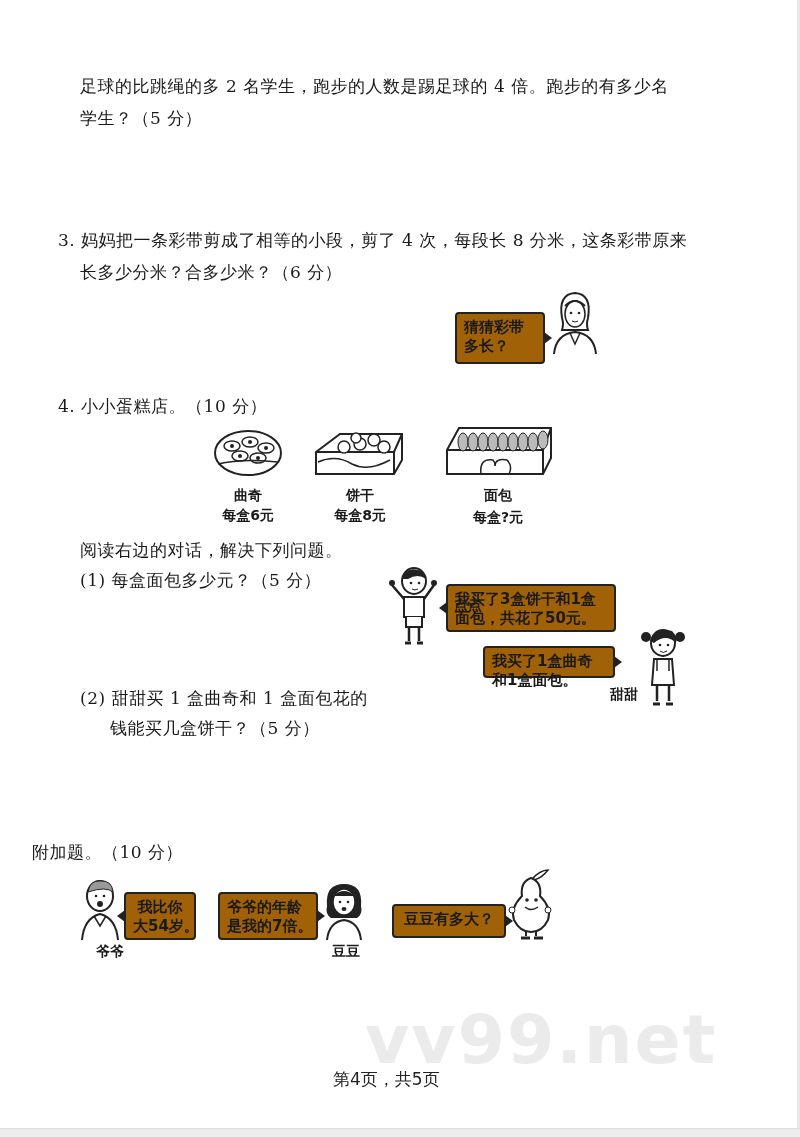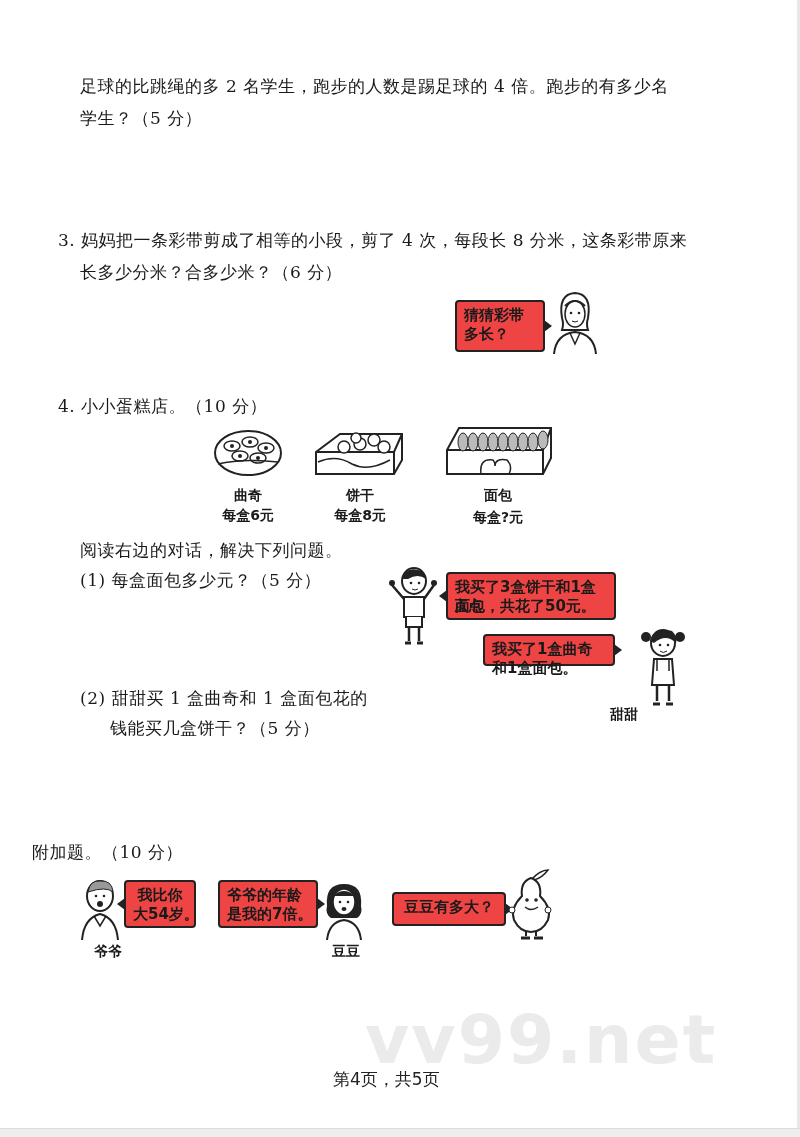--- a/index.html
+++ b/index.html
@@ -7,23 +7,23 @@
       width: 800px; height: 1137px; position: relative; overflow: hidden;
       background: #ffffff;
       font-family: "DejaVu Serif", "Liberation Serif", serif;
       color: #1a1a1a;
     }
     .page { position: absolute; left: 0; top: 0; width: 800px; height: 1137px; }
     .right-edge { position: absolute; right: 0; top: 0; width: 3px; height: 1137px; background: #e8e8e8; }
     .bottom-strip { position: absolute; left: 0; bottom: 0; width: 800px; height: 8px; background: #ededed; border-top: 1px solid #dcdcdc; }
     .t { position: absolute; font-size: 17px; line-height: 20px; white-space: nowrap; letter-spacing: 0.5px; }
     .bubble {
-      position: absolute; border: 2px solid #222; border-radius: 4px; background: #ef4444;
+      position: absolute; border: 2px solid #222; border-radius: 4px; background: #a16207;
       font-size: 15px; line-height: 19px; padding: 4px 7px; white-space: pre; box-sizing: border-box;
-      font-family: "DejaVu Sans", "Liberation Sans", sans-serif; font-weight: bold;
+      font-family: "DejaVu Sans", "Liberation Sans", sans-serif; font-weight: bold; margin-top: 12px;
     }
     .tail-r::after {
       content: ""; position: absolute; right: -9px; top: 50%; margin-top: -6px;
       border-left: 8px solid #222; border-top: 6px solid transparent; border-bottom: 6px solid transparent;
     }
     .tail-l::before {
       content: ""; position: absolute; left: -9px; top: 50%; margin-top: -6px;
       border-right: 8px solid #222; border-top: 6px solid transparent; border-bottom: 6px solid transparent;
     }
     .cap { position: absolute; font-size: 14px; line-height: 18px; text-align: center; font-family: "DejaVu Sans", "Liberation Sans", sans-serif; font-weight: bold; white-space: nowrap; }
@@ -142,39 +142,39 @@
     <circle cx="6" cy="10" r="5" fill="#222"></circle>
       <circle cx="40" cy="10" r="5" fill="#222"></circle>
     <circle cx="20" cy="18" r="1.3" fill="#222"></circle>
       <circle cx="28" cy="18" r="1.3" fill="#222"></circle>
     <path d="M20 24 Q23 27 27 24" stroke="#222" fill="none"></path>
     <path d="M14 32 L32 32 L34 58 L12 58Z" fill="#fff" stroke="#222" stroke-width="2"></path>
     <path d="M17 32 L17 44 M29 32 L29 44" stroke="#222" stroke-width="1.5"></path>
     <path d="M17 58 L17 74 M29 58 L29 74" stroke="#222" stroke-width="2.5"></path>
     <path d="M13 77 L20 77 M26 77 L33 77" stroke="#222" stroke-width="3"></path>
   </svg>
-  <div class="cap" style="left:604px;top:706px;width:40px;font-family:Liberation Mono, monospace;">甜甜</div>
+  <div class="cap" style="left:604px;top:685px;width:40px;">甜甜</div>
 
   <div class="t" style="left:80px;top:688px;">(2) 甜甜买 1 盒曲奇和 1 盒面包花的</div>
   <div class="t" style="left:110px;top:718px;">钱能买几盒饼干？（5 分）</div>
 
   <div class="t" style="left:32px;top:842px;">附加题。（10 分）</div>
 
   <svg class="fig" style="left:80px;top:878px;" width="40" height="62">
     <ellipse cx="20" cy="18" rx="13" ry="15" fill="#fff" stroke="#222" stroke-width="2"></ellipse>
     <path d="M8 14 Q10 2 20 3 Q32 2 33 14 Q26 8 8 14Z" fill="#999" stroke="#222"></path>
     <circle cx="16" cy="18" r="1.3" fill="#222"></circle>
       <circle cx="24" cy="18" r="1.3" fill="#222"></circle>
     <ellipse cx="20" cy="26" rx="3" ry="3" fill="#222"></ellipse>
     <path d="M2 62 Q4 40 20 36 Q36 40 38 62" fill="#fff" stroke="#222" stroke-width="2"></path>
     <path d="M14 38 L20 48 L26 38" fill="none" stroke="#222" stroke-width="1.5"></path>
   </svg>
   <div class="bubble tail-l" style="left:124px;top:880px;width:72px;height:48px;text-align:center;">我比你
 大54岁。</div>
-  <div class="cap" style="left:78px;top:942px;width:44px;text-align:right;">爷爷</div>
+  <div class="cap" style="left:88px;top:942px;width:44px;">爷爷</div>
 
   <div class="bubble tail-r" style="left:218px;top:880px;width:100px;height:48px;">爷爷的年龄
 是我的7倍。</div>
   <svg class="fig" style="left:323px;top:880px;" width="42" height="60">
     <path d="M4 26 Q2 4 21 4 Q40 4 38 26 Q40 34 34 38 L8 38 Q2 34 4 26Z" fill="#222"></path>
     <ellipse cx="21" cy="22" rx="11" ry="13" fill="#fff" stroke="#222" stroke-width="1.5"></ellipse>
     <path d="M10 16 Q21 6 32 16" fill="#222"></path>
     <circle cx="17" cy="22" r="1.3" fill="#222"></circle>
       <circle cx="25" cy="22" r="1.3" fill="#222"></circle>
     <ellipse cx="21" cy="29" rx="2.5" ry="2" fill="#222"></ellipse>

